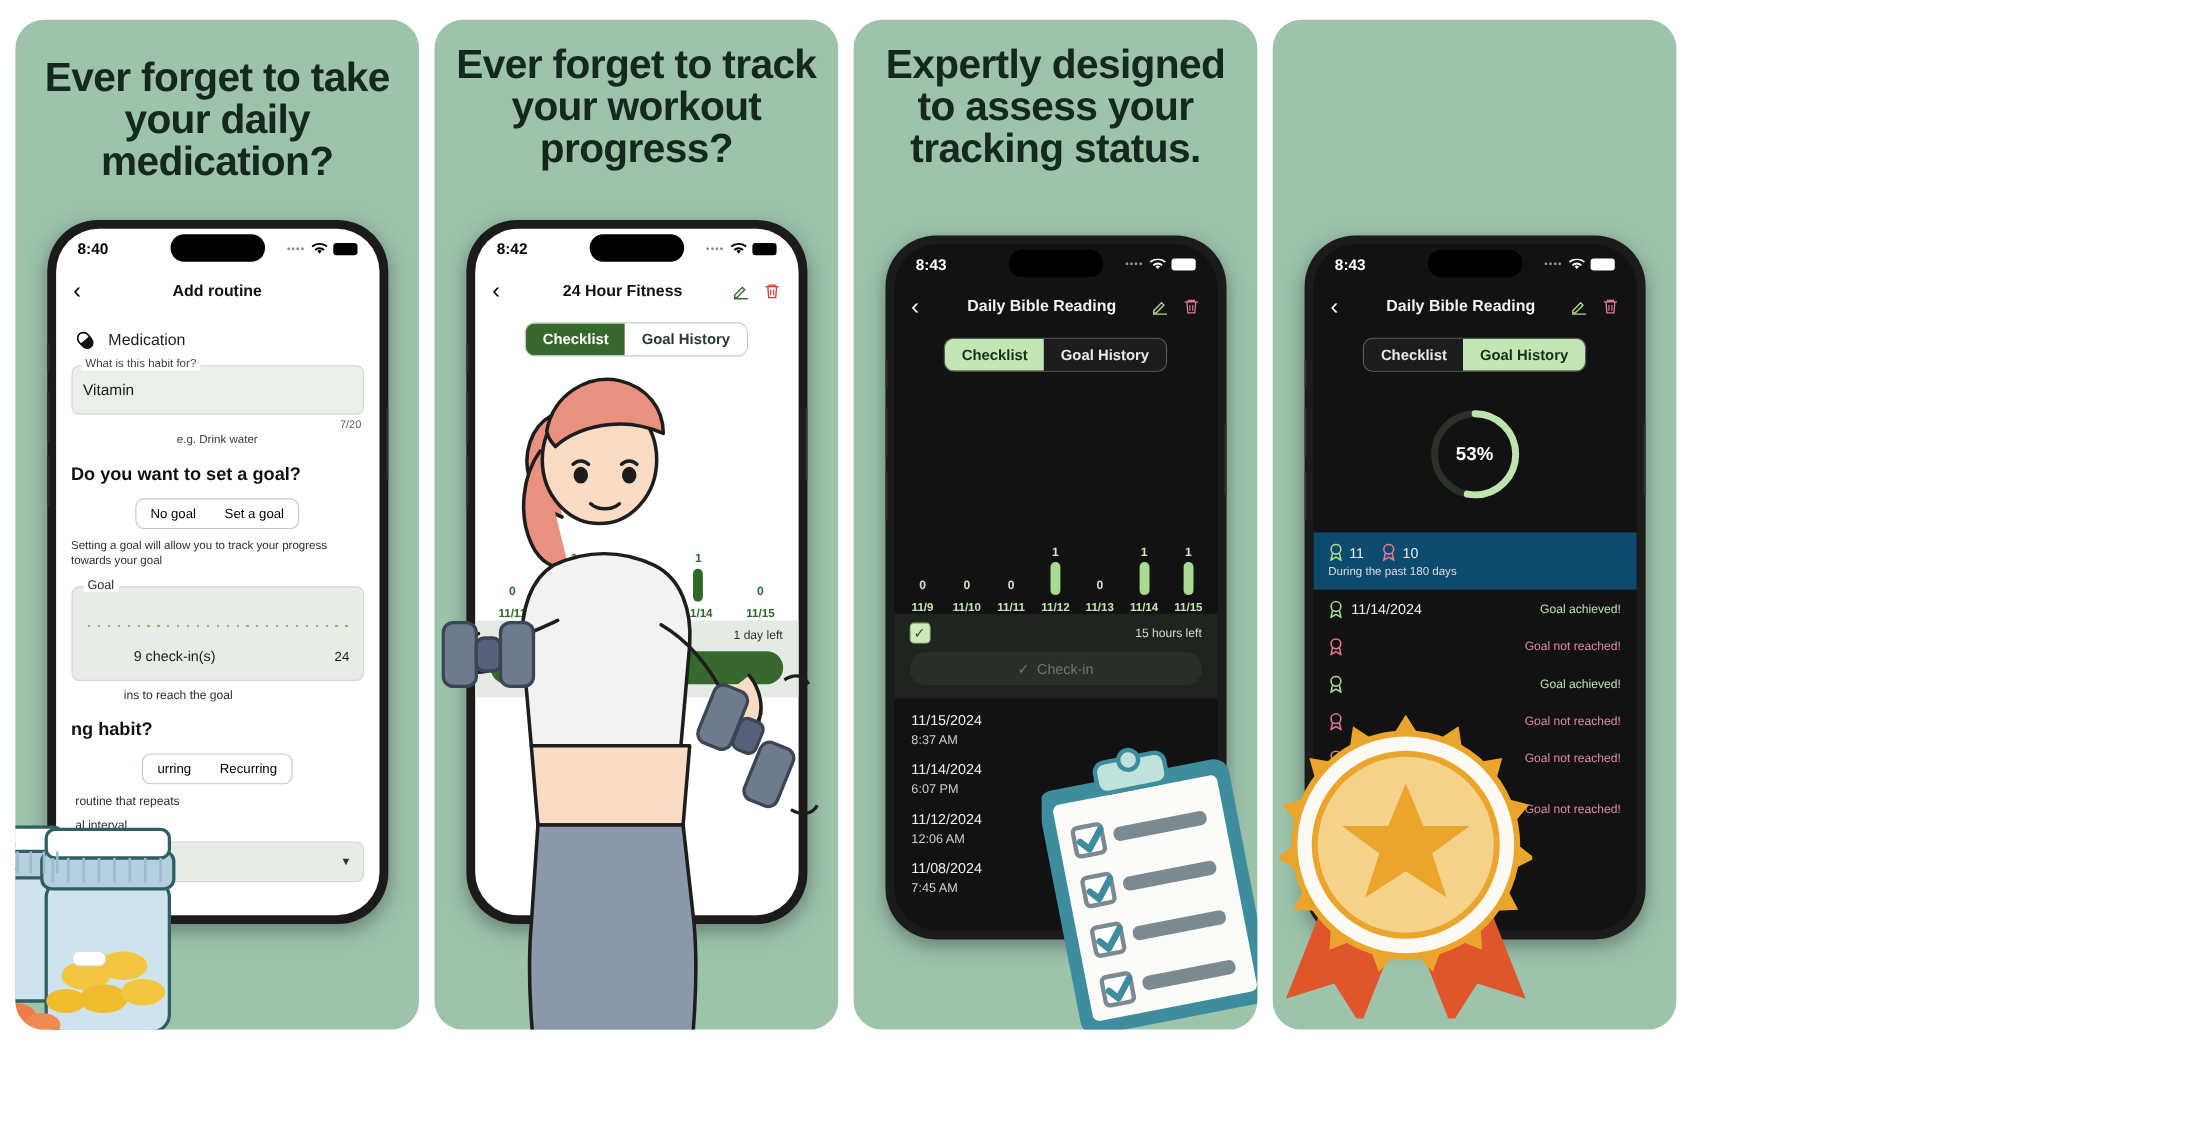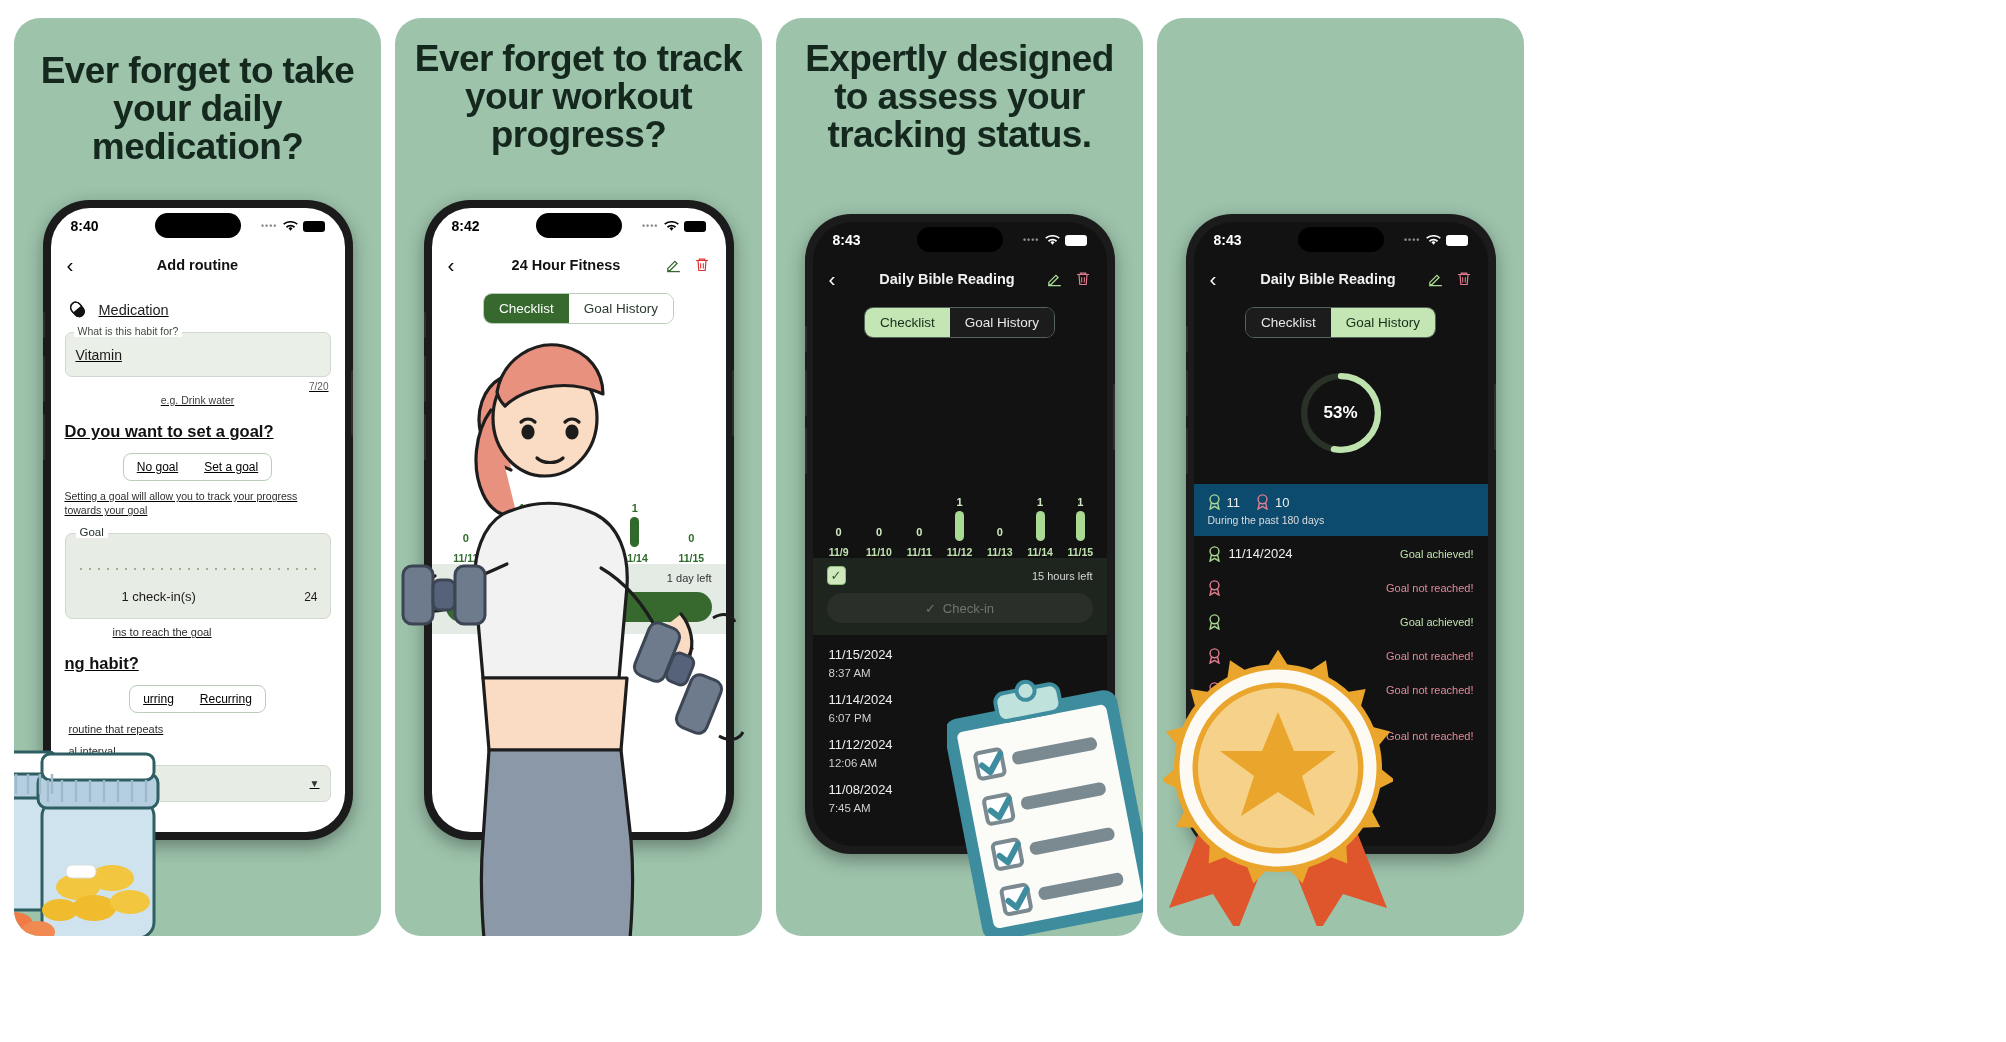--- a/index.html
+++ b/index.html
@@ -49,30 +49,30 @@
   
   .navbar { display:flex; align-items:center; padding:10px 16px 12px 16px; gap:8px; }
   .back { font-size:21px; line-height:1; color:#000; font-weight:400; width:20px; }
   .dark .back { color:#fff; }
   .navtitle { flex:1; text-align:center; font-size:14.5px; font-weight:600; color:#111; }
   .dark .navtitle { color:#f1f1f1; }
   .navicons { display:flex; gap:12px; align-items:center; }
 
   
   .segwrap { display:flex; justify-content:center; margin:6px 0 6px 0; }
-  .seg { display:flex; border:1px solid #b9cdb9; border-radius:9px; overflow:hidden; }
+  .seg { display:flex; border:1px solid #b9cdb9; border-radius:9px; overflow:hidden;font-weight:bold; }
   .dark .seg { border:1px solid #55635a; }
   .seg .sg { padding:7px 15px; font-size:13.5px; }
   .seg .sg.on { background:#37692f; color:#fff; }
   .seg .sg.off { background:#fff; color:#2b3b2b; }
   .dark .seg .sg.on { background:#c4e6b4; color:#15301a; }
   .dark .seg .sg.off { background:#1c1c1c; color:#e8e8e8; }
 
   
-  .form { padding:4px 14px 16px 14px;text-decoration:underline; }
+  .form { padding:4px 14px 16px 14px; }
   .rowicon { display:flex; align-items:center; gap:11px; margin:8px 0 12px 2px; }
   .rowicon .lbl { font-size:14.5px; color:#1d1d1d; }
   .field { position:relative; border:1px solid #cfd9cf; border-radius:7px;
            background:#eaefe8; padding:13px 10px 12px 10px; }
   .field .flabel { position:absolute; top:-8px; left:8px; background:#fff;
            padding:0 4px; font-size:10.5px; color:#3e4a3e; }
   .field .fval { font-size:14px; color:#1a1a1a; }
   .counter { text-align:right; font-size:10px; color:#5b5b5b; margin-top:4px; padding-right:2px; }
   .hint { text-align:center; font-size:10.5px; color:#3d3d3d; margin-top:2px; }
   .qtitle { font-size:16.5px; font-weight:700; color:#111; margin:16px 0 10px 0; }
@@ -210,21 +210,21 @@
             <div class="recseg">
               <div class="sg off">No goal</div>
               <div class="sg on">Set a goal</div>
             </div>
           </div>
           <div class="subnote">Setting a goal will allow you to track your progress towards your goal</div>
 
           <div class="goalbox">
             <span class="flabel">Goal</span>
             <div class="slider"></div>
-            <div class="goalrow">1  check-in(s)</div>
+            <div class="goalrow">9  check-in(s)</div>
             <div class="goalmax">24</div>
           </div>
           <div class="reachnote">ins to reach the goal</div>
 
           <div class="qtitle">ng habit?</div>
           <div class="recwrap">
             <div class="recseg">
               <div class="sg off">urring</div>
               <div class="sg on">Recurring</div>
             </div>

